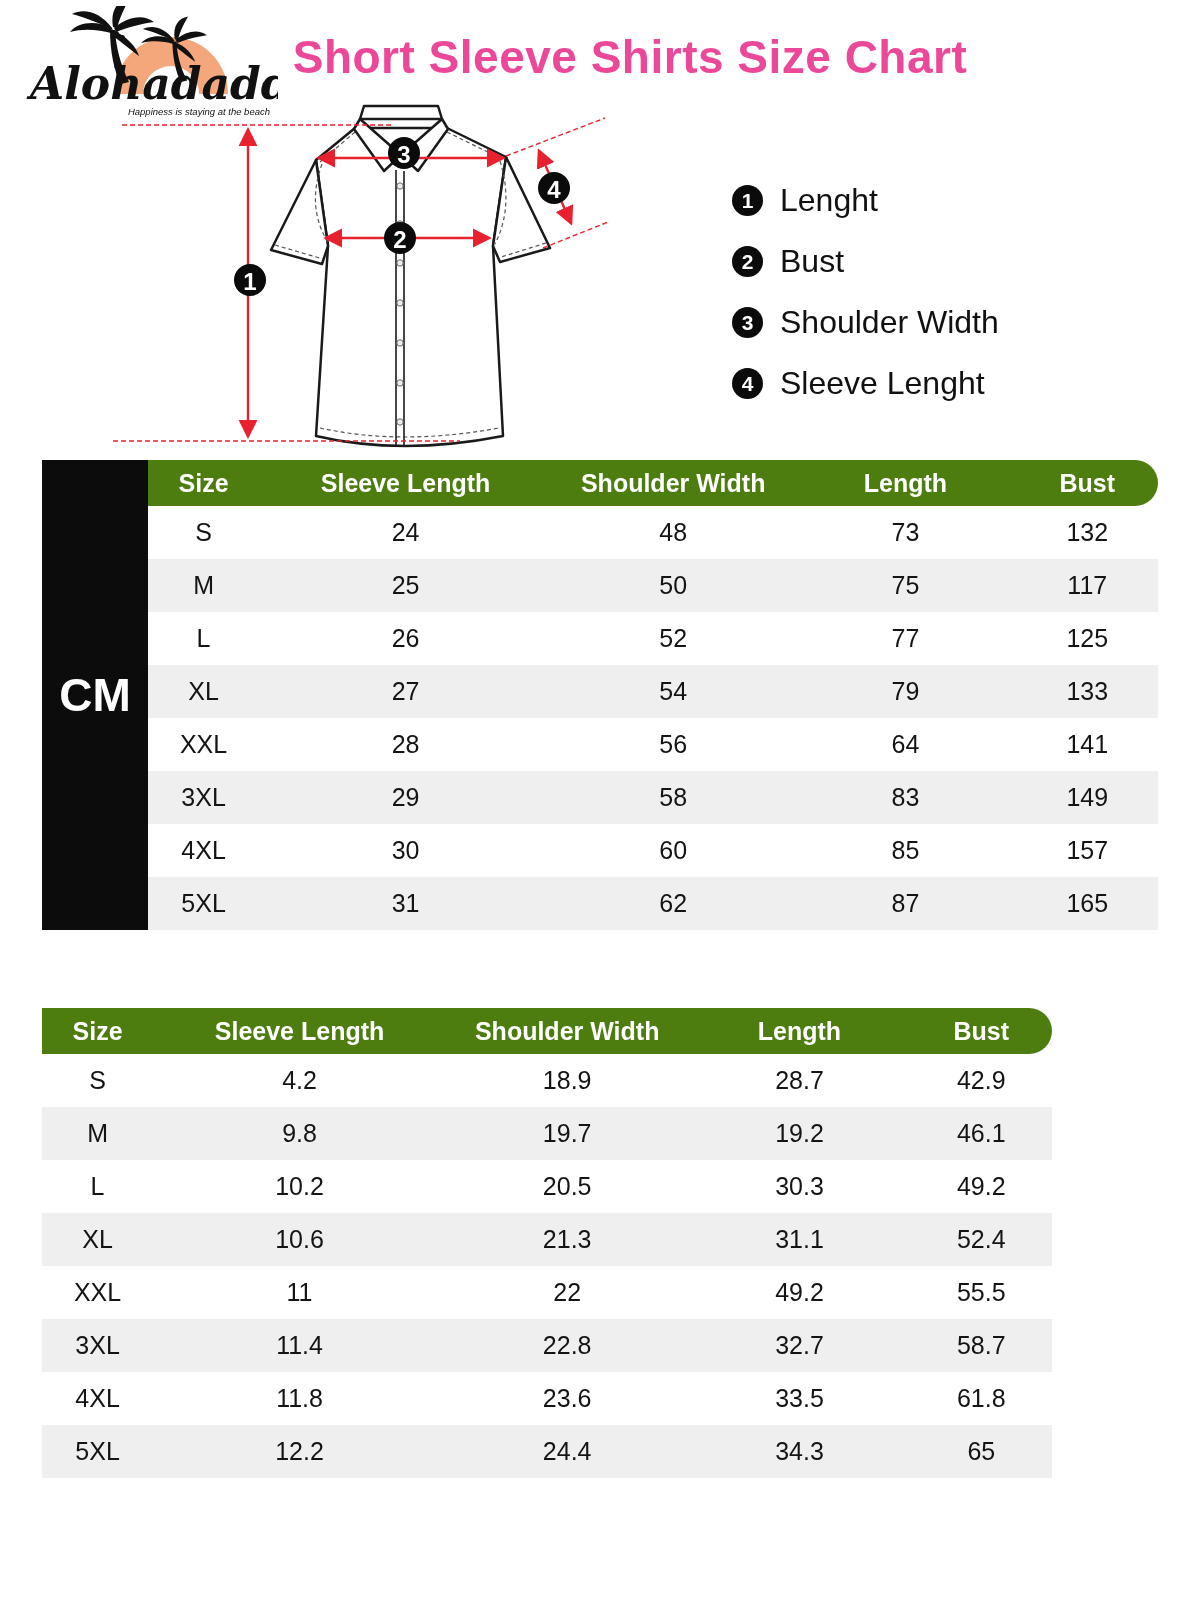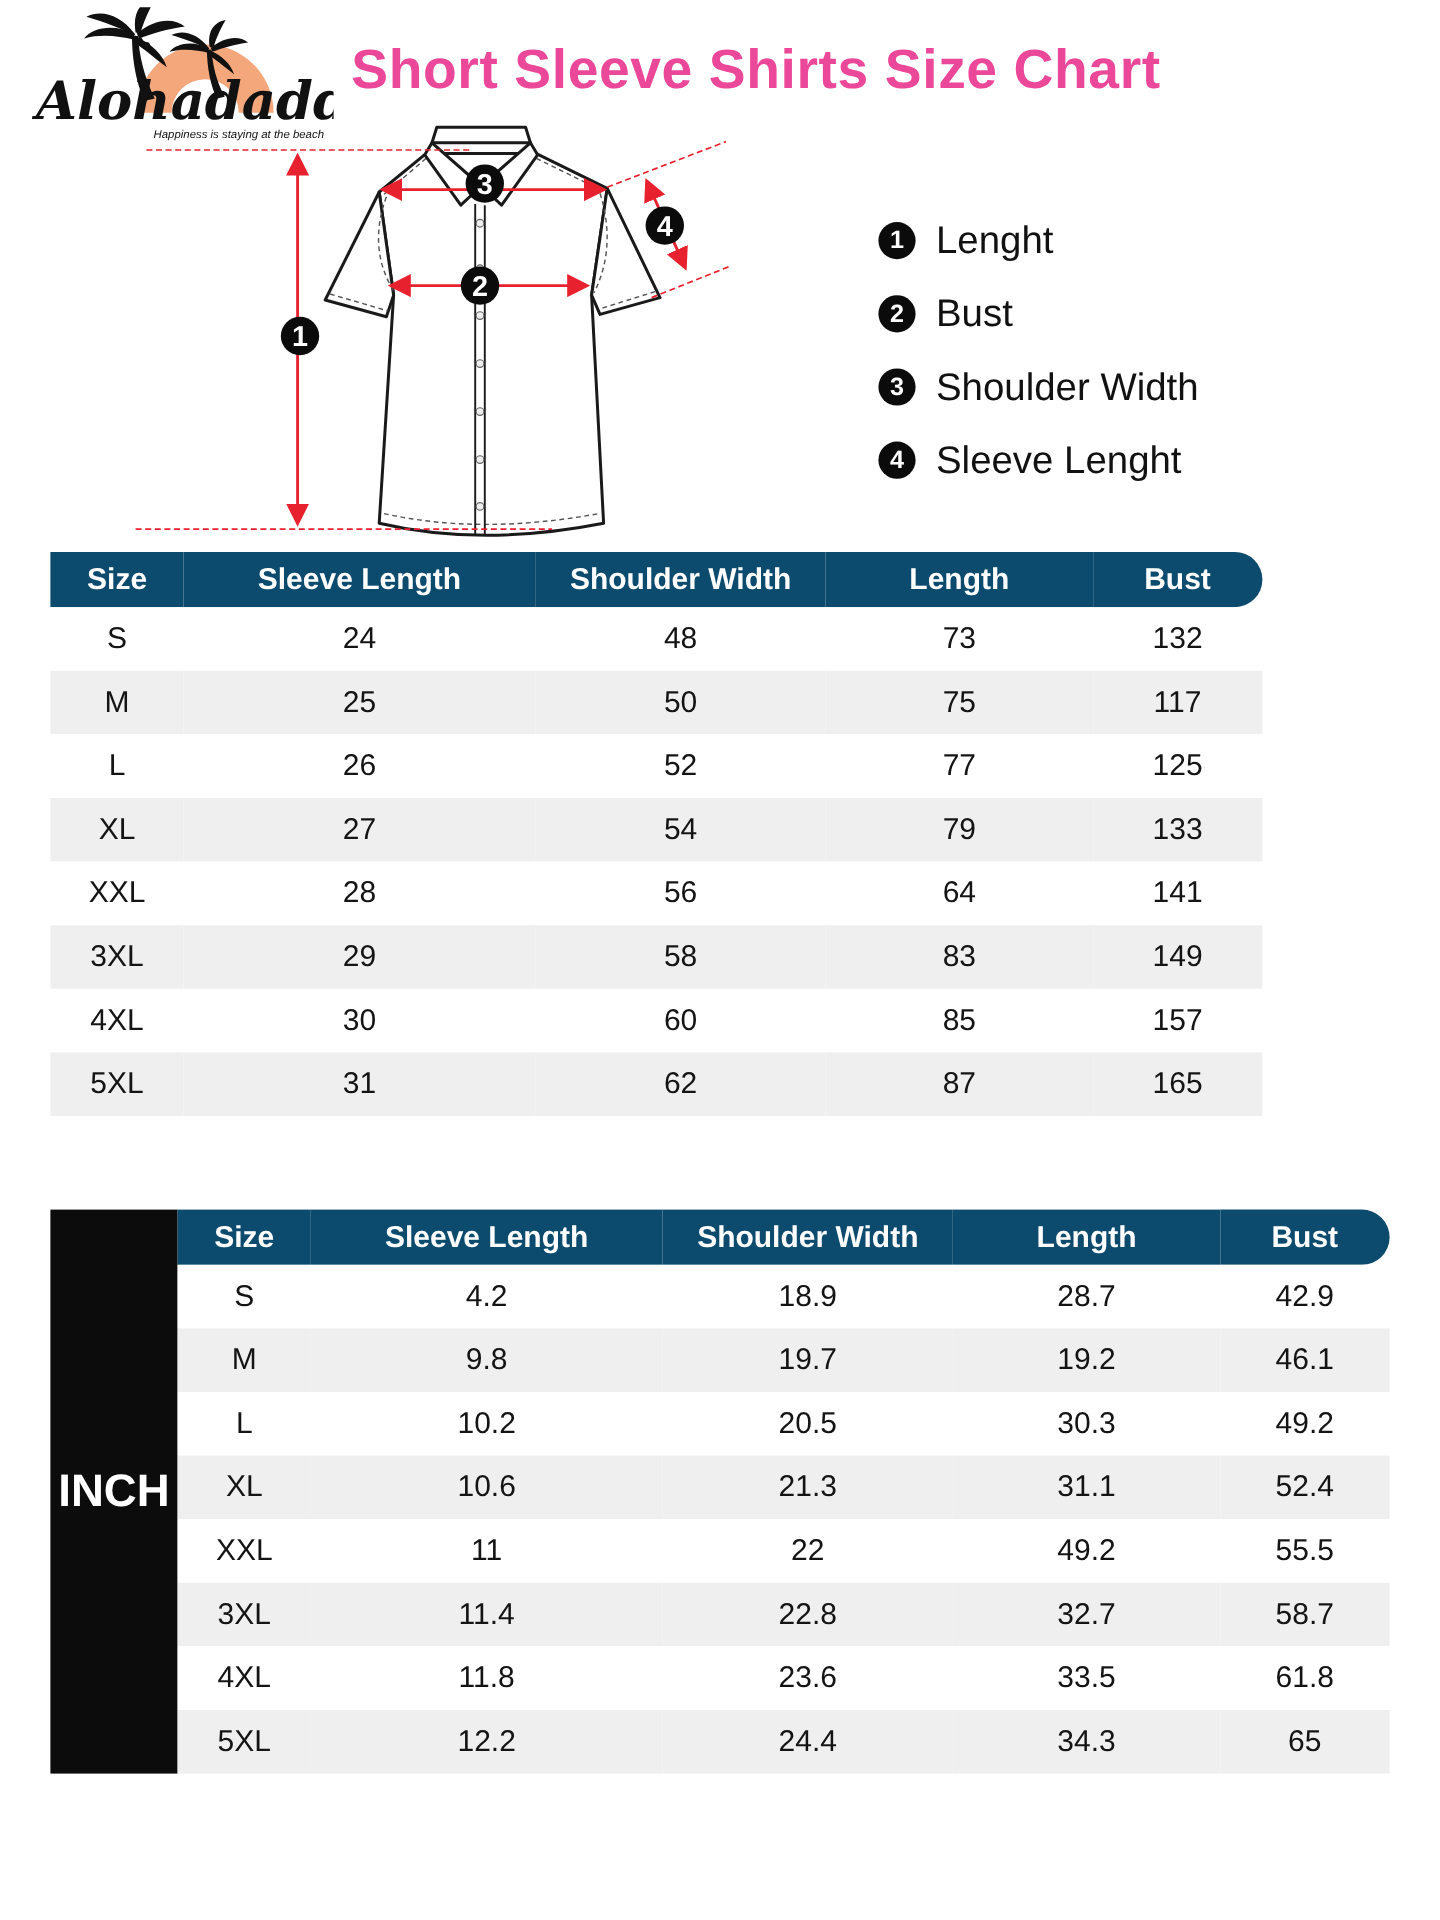--- a/index.html
+++ b/index.html
@@ -22,21 +22,21 @@
 
   
   .size-table{position:absolute;left:42px;width:1116px;display:flex;align-items:stretch;}
   .size-table.cm{top:460px;}
   .size-table.inch{top:1008px;}
   .unit-col{width:106px;background:#0c0c0c;color:#fff;display:flex;
             align-items:center;justify-content:center;font-weight:bold;}
   .size-table.cm .unit-col{font-size:46px;}
   .size-table.inch .unit-col{font-size:38px;}
   .size-table table{width:1010px;border-collapse:separate;border-spacing:0;table-layout:fixed;}
-  .size-table thead th{background:#0c4a6e;color:#fff;height:46px;font-size:25px;
+  .size-table thead th{background:#4d7c0f;color:#fff;height:46px;font-size:25px;
                        font-weight:bold;text-align:center;padding:0;}
   .size-table thead th:last-child{border-top-right-radius:24px;border-bottom-right-radius:24px;}
   .size-table tbody td{height:53px;text-align:center;vertical-align:middle;
                        font-size:25px;color:#141414;padding:0;background:#fff;}
   .size-table tbody tr:nth-child(even) td{background:#efefef;}
 
   
   .notes{position:absolute;left:0;top:1506px;width:1200px;text-align:center;
          font-size:23px;color:#0a0a0a;}
 </style>
@@ -163,20 +163,21 @@
       <span class="legend-num">3</span>
       <span class="legend-label">Shoulder Width</span>
     </div>
     <div class="legend-item">
       <span class="legend-num">4</span>
       <span class="legend-label">Sleeve Lenght</span>
     </div>
   </div>
 
   <div class="size-table cm">
+    <div class="unit-col">CM</div>
     <table>
       <colgroup>
           <col style="width:11%">
           <col style="width:29%">
           <col style="width:24%">
           <col style="width:22%">
           <col style="width:14%">
         </colgroup>
       <thead>
           <tr>
@@ -242,21 +243,20 @@
             <td>31</td>
             <td>62</td>
             <td>87</td>
             <td>165</td>
           </tr>
         </tbody>
     </table>
   </div>
 
   <div class="size-table inch">
-    <div class="unit-col">INCH</div>
     <table>
       <colgroup>
           <col style="width:11%">
           <col style="width:29%">
           <col style="width:24%">
           <col style="width:22%">
           <col style="width:14%">
         </colgroup>
       <thead>
           <tr>

